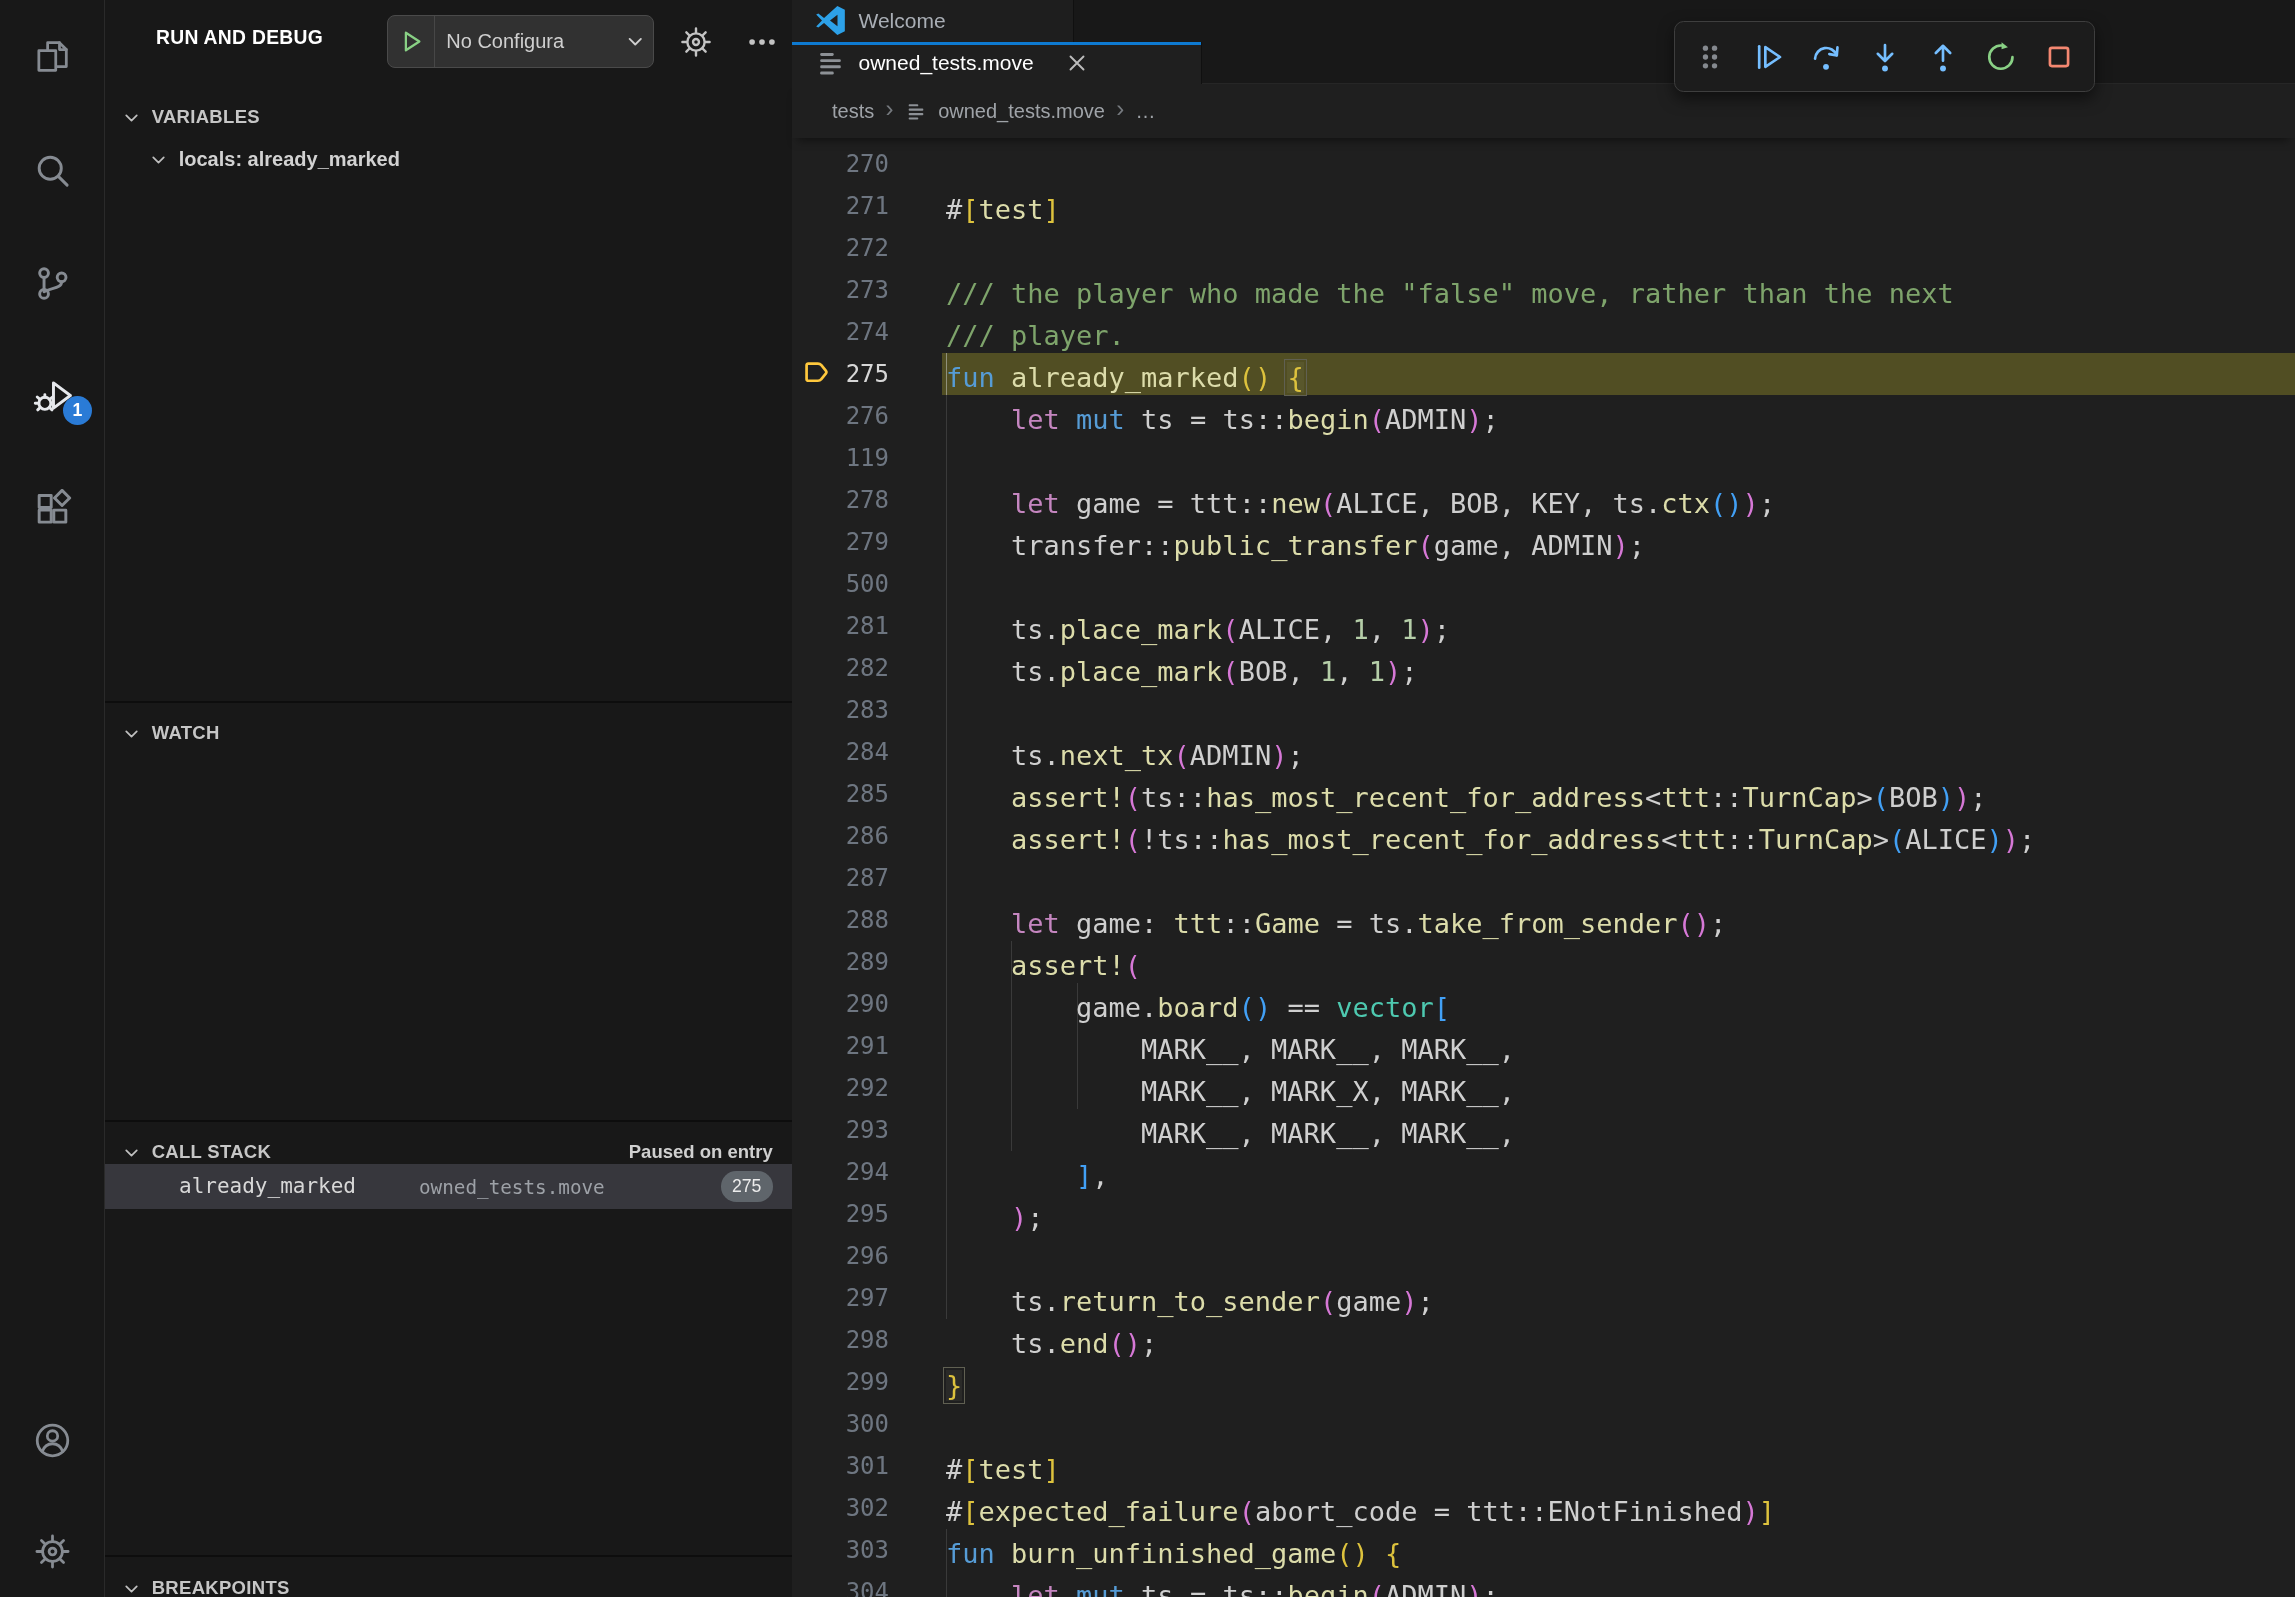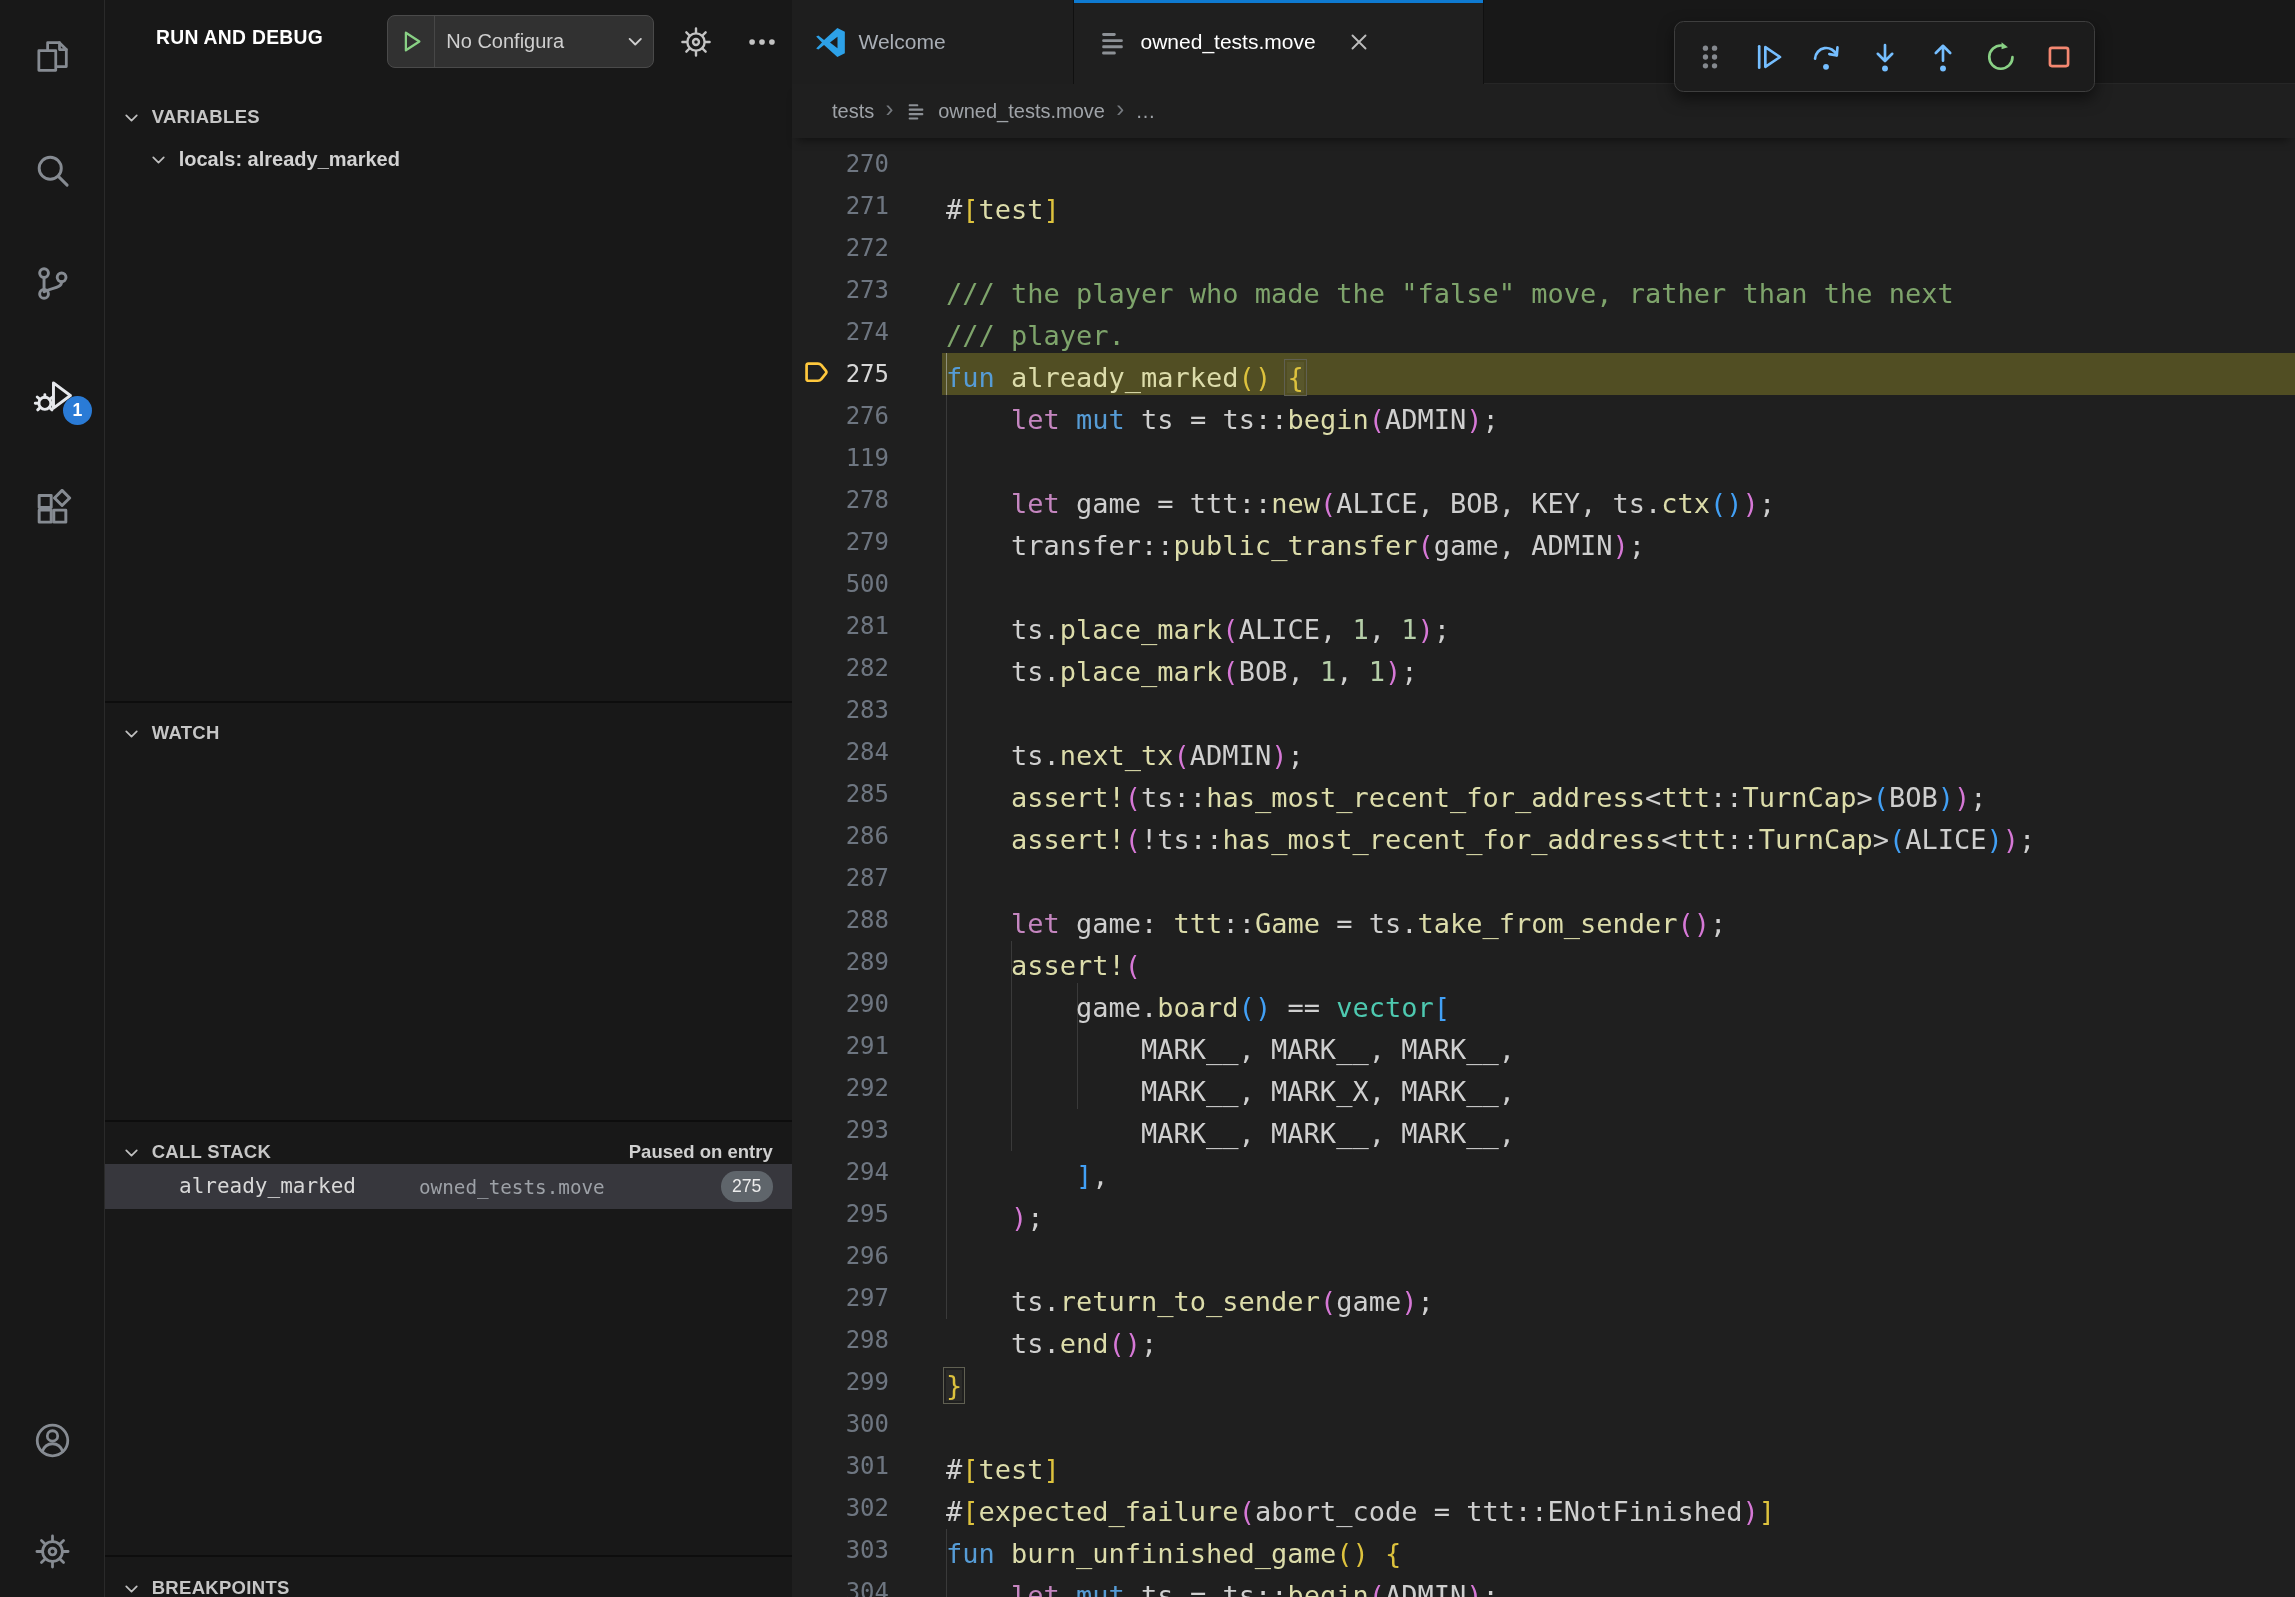--- a/index.html
+++ b/index.html
@@ -48,21 +48,21 @@
   .tree-row .tw svg{width:21px;height:21px;}
   .frame-row{position:absolute;left:0;right:0;top:1164px;height:45px;background:var(--selection-row);cursor:pointer;}
   .frame-name{position:absolute;left:74px;top:8.8px;font:21px/27px "DejaVu Sans Mono",monospace;color:#d8d8d8;}
   .frame-file{position:absolute;left:314px;top:10.5px;font:19.3px/26px "DejaVu Sans Mono",monospace;color:#9da1a7;}
   .frame-badge{position:absolute;right:19.3px;top:7.2px;height:31px;min-width:51px;border-radius:15.3px;
                background:#5f656b;color:#ececec;font:17.7px/31px "Liberation Sans",sans-serif;text-align:center;padding:0 11.3px;}
 
   
   .editor{position:absolute;left:792px;top:0;right:0;height:100%;background:#1f1f1f;}
   .tabstrip{position:absolute;left:0;top:0;right:0;height:84px;background:#181818;
-            border-bottom:0.8px solid #262626;display:flex;z-index:2;}
+            border-bottom:0.8px solid #262626;display:flex;z-index:2;flex-direction:column;}
   .tab{height:84px;display:flex;align-items:center;padding:0 22.5px;gap:13px;font-size:21px;
        color:#a9aeb5;background:#1e1e1e;border-right:0.8px solid #101010;cursor:pointer;position:relative;}
   .tab .tab-icon{width:31px;height:31px;color:#8d9196;}
   .tab .tab-icon svg{width:31px;height:31px;}
   .tab.active{background:#1f1f1f;color:#ffffff;height:84px;margin-bottom:-0.8px;}
   .tab.active::before{content:'';position:absolute;left:0;right:0;top:0;height:3.2px;background:var(--accent-blue);}
   .tab-close{margin-left:17.7px;width:26px;height:26px;color:#bcbcbc;cursor:pointer;}
   .tab-close svg{width:24px;height:24px;}
   .breadcrumbs{position:absolute;left:0;right:0;top:84px;height:54px;background:#1f1f1f;display:flex;
                align-items:center;padding-left:40px;gap:11.3px;font-size:20px;color:#9fa3a8;z-index:1;

